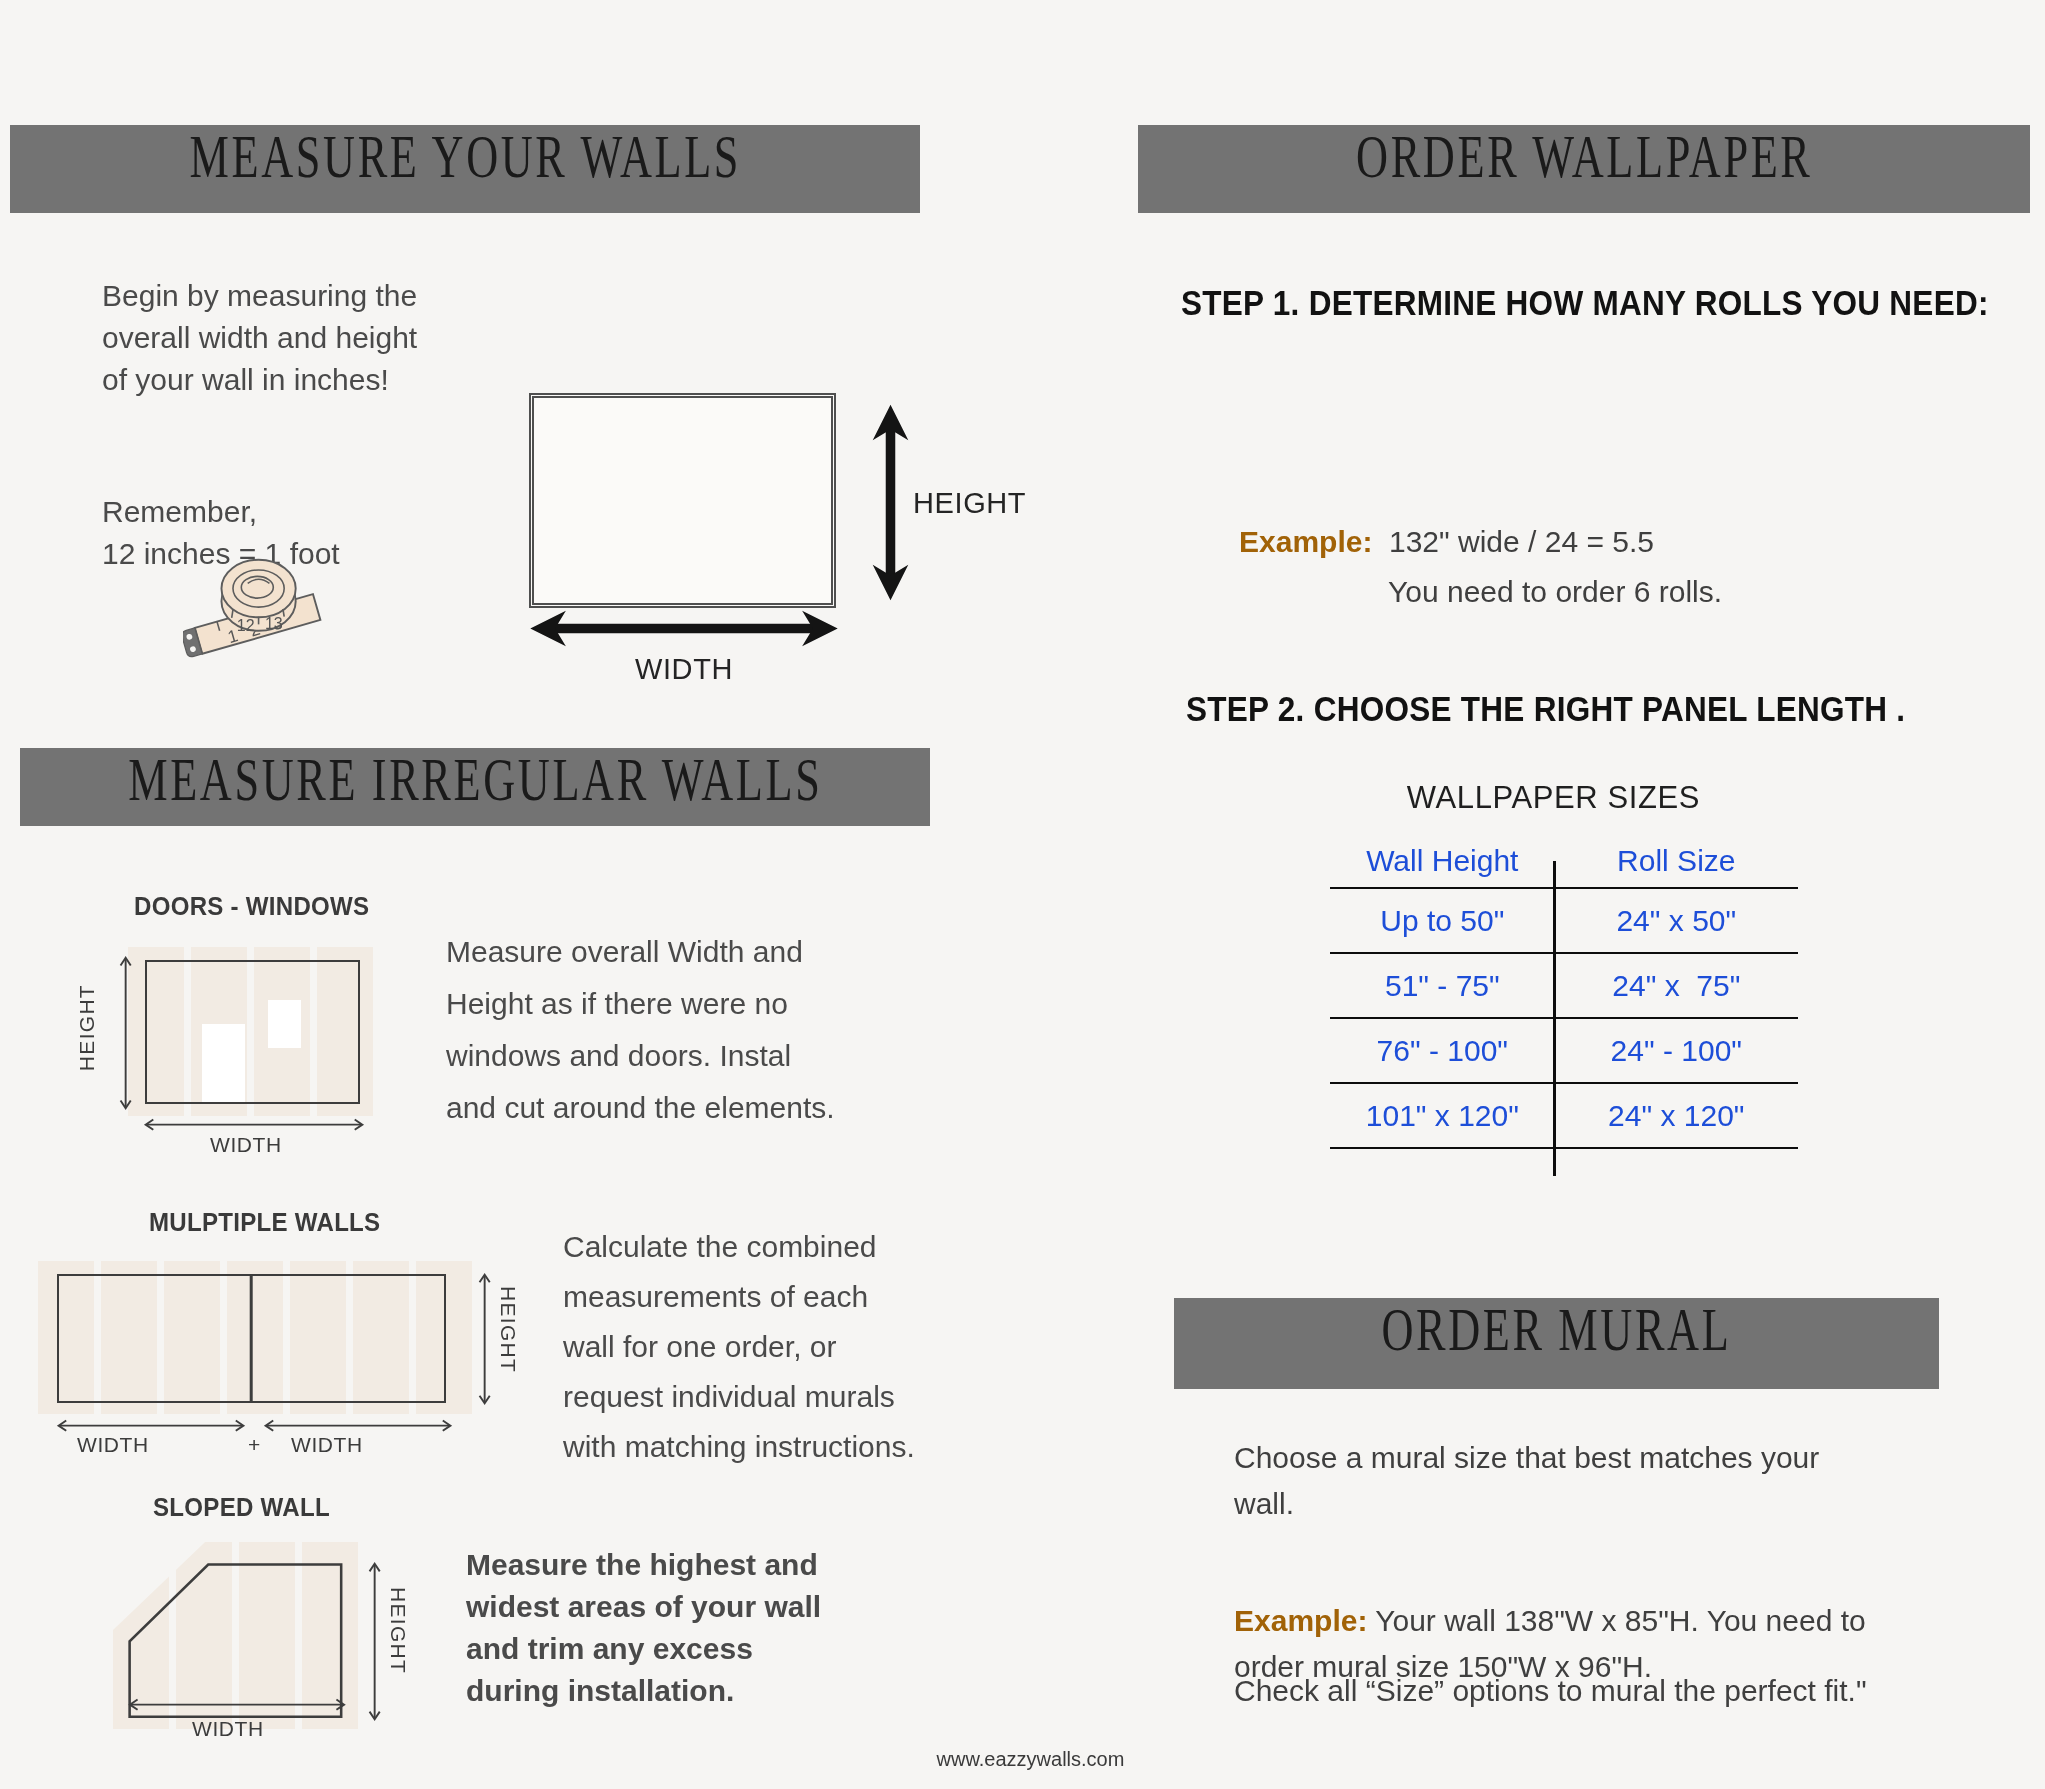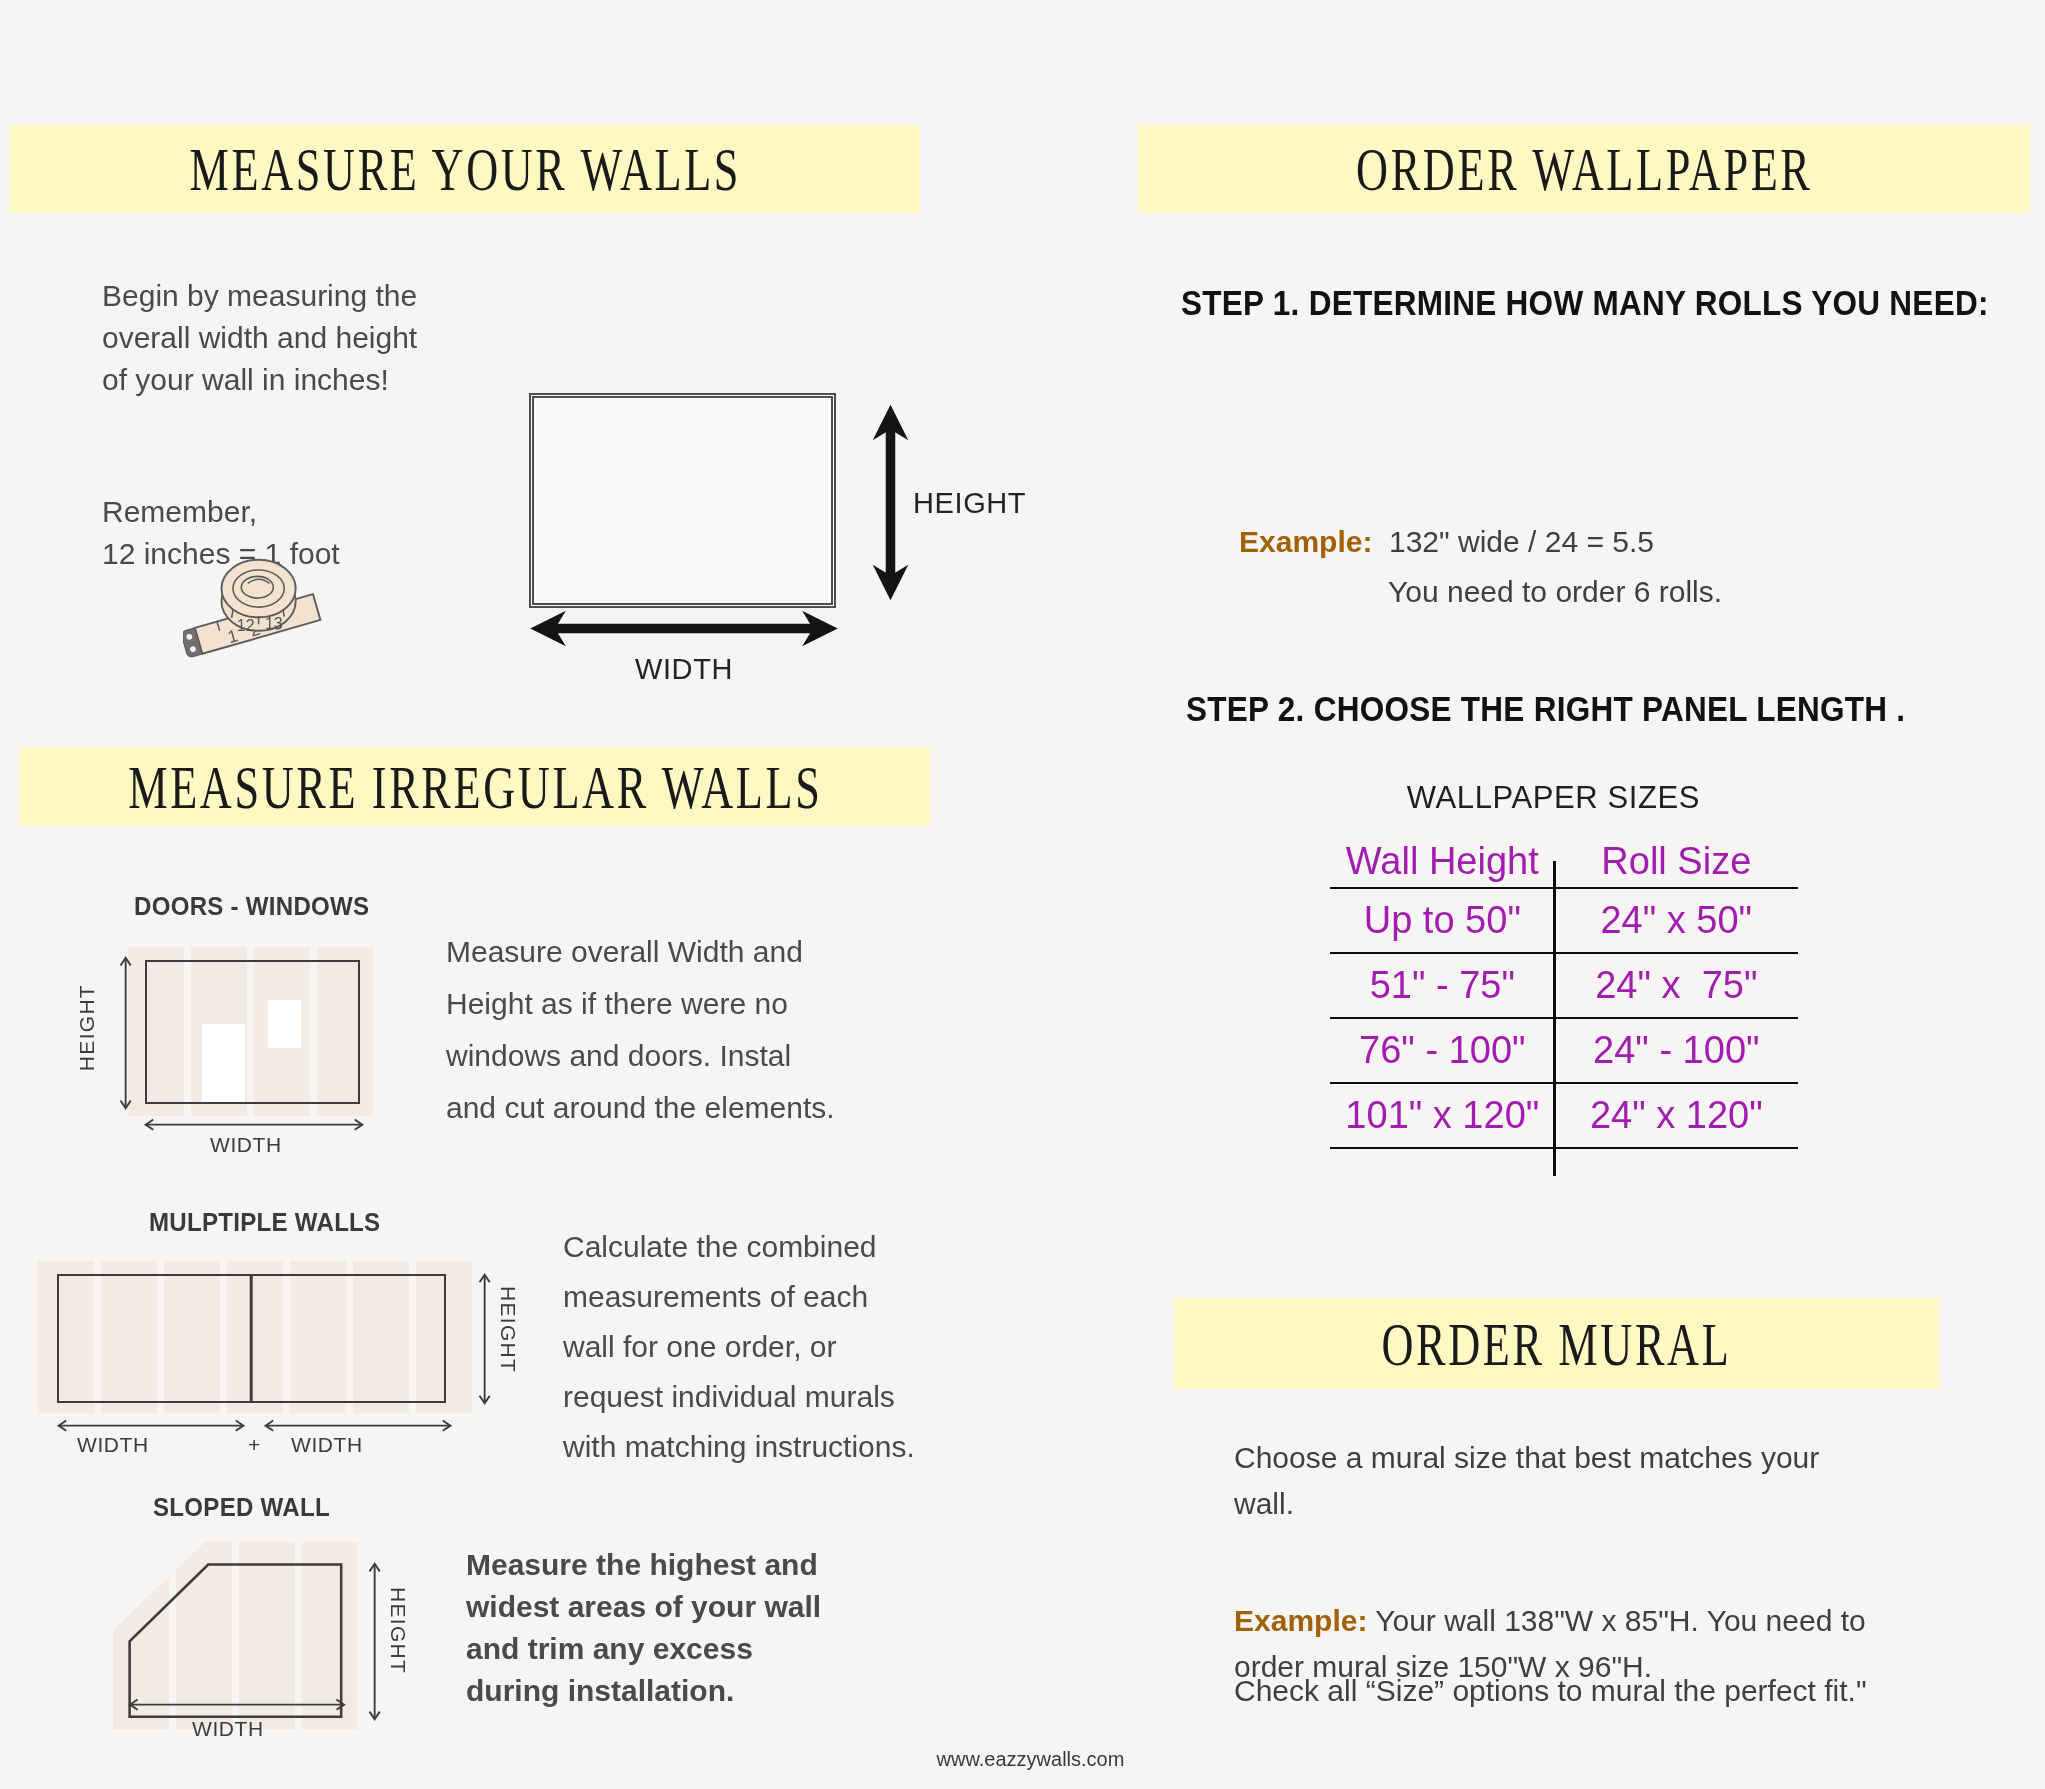--- a/index.html
+++ b/index.html
@@ -1,21 +1,21 @@
 <!DOCTYPE html>
 <html style="font-size:10.2px"><head>
 <meta charset="utf-8">
 <style>
   html,body{margin:0;padding:0;background:#e8e8e8;}
   .canvas{position:relative;width:2046px;height:1790px;background:#f6f5f3;overflow:hidden;
           font-family:"Liberation Sans",sans-serif;color:#474747;}
   .abs{position:absolute;}
 
   
-  .band{position:absolute;background:#fef9c3;display:flex;align-items:center;justify-content:center;}
+  .band{position:absolute;background:#737373;display:flex;align-items:flex-start;justify-content:center;}
   #band-measure{left:10.2px;top:125px;width:910px;height:88px;}
   #band-irregular{left:20px;top:748px;width:910px;height:78px;}
   #band-wallpaper{left:1138px;top:125px;width:892px;height:88px;}
   #band-mural{left:1174px;top:1298px;width:765px;height:91px;}
   .display-title{font-family:"Liberation Serif",serif;font-weight:400;color:#1a1a1a;
                  font-size:54px;letter-spacing:3.2px;white-space:nowrap;transform:scale(0.82,1.14);}
 
   
   .prelines{white-space:pre-line;}
   .body-text{position:absolute;font-size:30px;line-height:42px;color:#4a4a4a;}
@@ -84,21 +84,21 @@
 
   .example-line{position:absolute;font-size:30px;color:#3f3f3f;}
   #wp-example-1{left:1239px;top:525px;}
   #wp-example-2{left:1388px;top:575px;}
   .b{font-weight:bold;color:#a16207;}
   .ex-gap{margin-left:16.6px;}
 
   #sizes-title{position:absolute;left:1266px;top:780px;width:575px;text-align:center;
                font-size:31px;color:#1f1f1f;letter-spacing:0.6px;}
 
-  #size-table{position:absolute;left:1330px;top:835px;width:468px;font-size:38px;color:#a21caf;}
+  #size-table{position:absolute;left:1330px;top:835px;width:468px;font-size:30px;color:#1d4ed8;}
   .trow{display:flex;height:63px;align-items:center;border-top:2.6px solid #0d0d0d;}
   .trow.thead{height:52px;border-top:none;}
   .tbl-end{height:0;border-top:2.6px solid #0d0d0d;}
   .tcell{flex:0 0 48%;text-align:center;white-space:pre;}
   .tcell.c2{flex:0 0 52%;}
   #tbl-vline{position:absolute;left:223px;top:25.6px;width:2.6px;height:315px;background:#0d0d0d;}
 
   #mural-intro{left:1234px;top:1435px;width:767px;line-height:46px;color:#3f3f3f;}
   #mural-example{left:1234px;top:1552px;width:767px;line-height:46px;color:#3f3f3f;}
   #mural-note{left:1234px;top:1670px;width:805px;color:#3f3f3f;}

